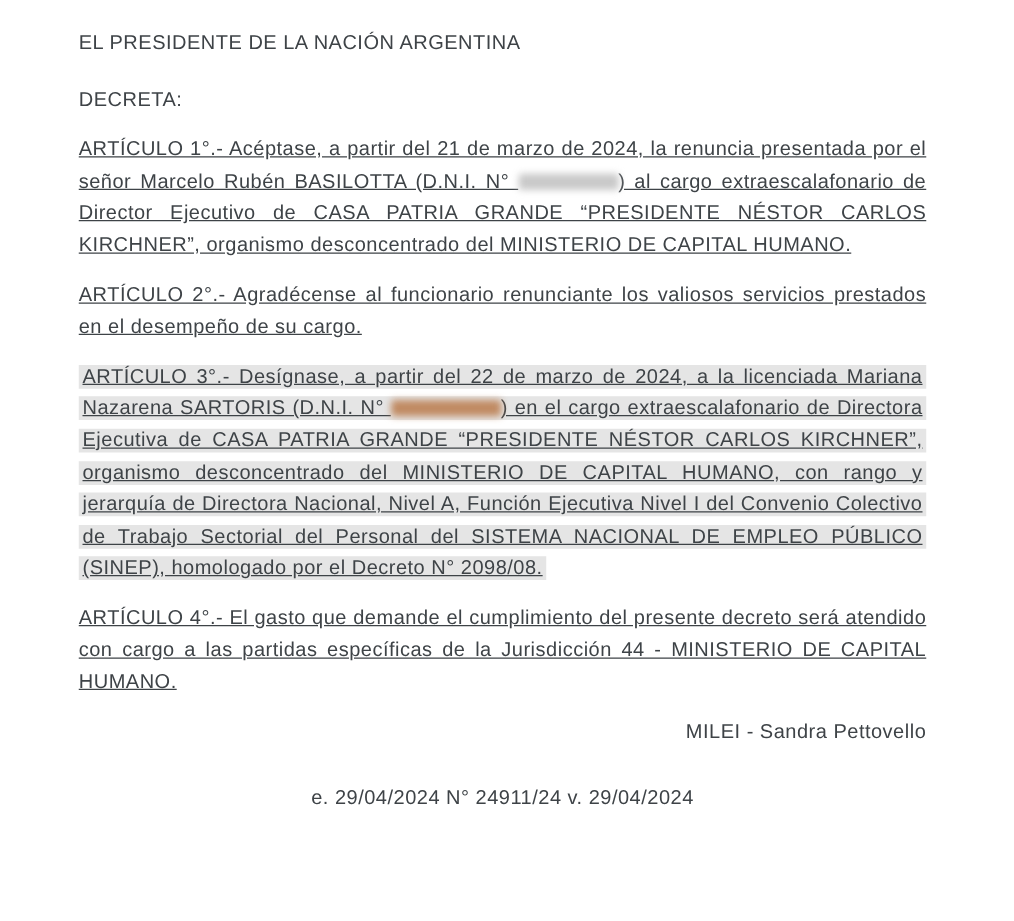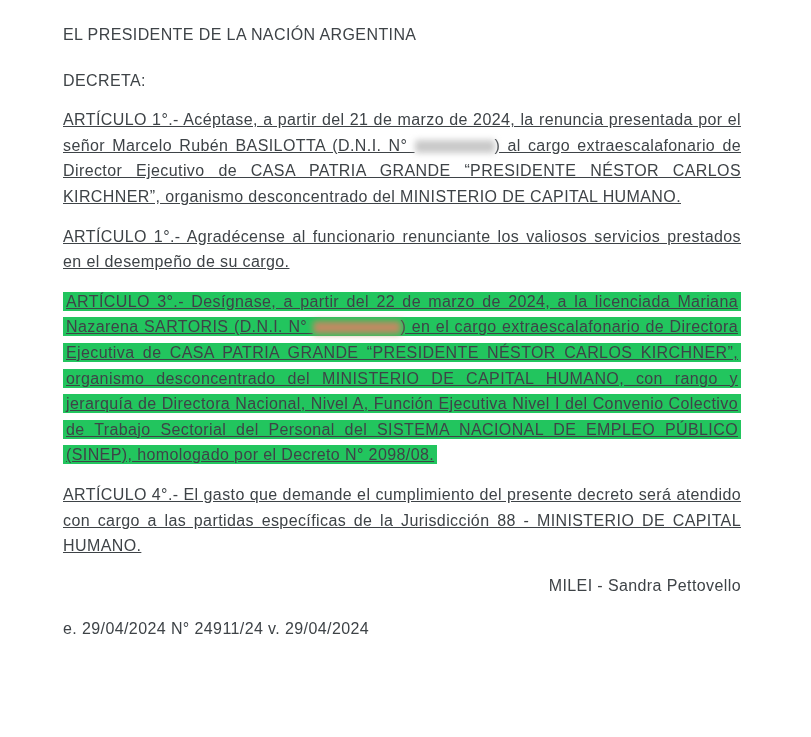--- a/index.html
+++ b/index.html
@@ -25,21 +25,21 @@
     margin: 12px 0 20px 0;
     text-align: left;
   }
   .decreta {
   }
   .para {
     text-align: justify;
     text-decoration: underline;
   }
   .highlight {
-    background: #22c55e;
+    background: #e5e5e5;
     padding: 1px 3px;
     -webkit-box-decoration-break: clone;
     box-decoration-break: clone;
   }
   .redacted {
     display: inline-block;
     height: 13px;
     border-radius: 2px;
     filter: blur(3px);
     transform: translateY(2px);
@@ -49,39 +49,39 @@
     background: #c9c9c9;
   }
   .redacted-orange {
     width: 88px;
     background: #c08a62;
   }
   .signature {
     text-align: right;
   }
   .footer {
-    text-align: left;
-    margin-top: 18px;
+    text-align: center;
+    margin-top: 28px;
   }
 </style>
 </head>
 <body>
 
 <div class="page">
 
   <p class="title">EL PRESIDENTE DE LA NACIÓN ARGENTINA</p>
 
   <p class="decreta">DECRETA:</p>
 
   <p class="para"><span>ARTÍCULO 1°.- Acéptase, a partir del 21 de marzo de 2024, la renuncia presentada por el señor Marcelo Rubén BASILOTTA (D.N.I. N° </span><span class="redacted redacted-gray"></span><span>) al cargo extraescalafonario de Director Ejecutivo de CASA PATRIA GRANDE “PRESIDENTE NÉSTOR CARLOS KIRCHNER”, organismo desconcentrado del MINISTERIO DE CAPITAL HUMANO.</span></p>
 
-  <p class="para">ARTÍCULO 1°.- Agradécense al funcionario renunciante los valiosos servicios prestados en el desempeño de su cargo.</p>
+  <p class="para">ARTÍCULO 2°.- Agradécense al funcionario renunciante los valiosos servicios prestados en el desempeño de su cargo.</p>
 
   <p class="para"><span class="highlight"><span>ARTÍCULO 3°.- Desígnase, a partir del 22 de marzo de 2024, a la licenciada Mariana Nazarena SARTORIS (D.N.I. N° </span><span class="redacted redacted-orange"></span><span>) en el cargo extraescalafonario de Directora Ejecutiva de CASA PATRIA GRANDE “PRESIDENTE NÉSTOR CARLOS KIRCHNER”, organismo desconcentrado del MINISTERIO DE CAPITAL HUMANO, con rango y jerarquía de Directora Nacional, Nivel A, Función Ejecutiva Nivel I del Convenio Colectivo de Trabajo Sectorial del Personal del SISTEMA NACIONAL DE EMPLEO PÚBLICO (SINEP), homologado por el Decreto N° 2098/08.</span></span></p>
 
-  <p class="para">ARTÍCULO 4°.- El gasto que demande el cumplimiento del presente decreto será atendido con cargo a las partidas específicas de la Jurisdicción 88 - MINISTERIO DE CAPITAL HUMANO.</p>
+  <p class="para">ARTÍCULO 4°.- El gasto que demande el cumplimiento del presente decreto será atendido con cargo a las partidas específicas de la Jurisdicción 44 - MINISTERIO DE CAPITAL HUMANO.</p>
 
 
   <p class="signature">MILEI - Sandra Pettovello</p>
 
   <p class="footer">e. 29/04/2024 N° 24911/24 v. 29/04/2024</p>
 
 </div>
 
 </body></html>

